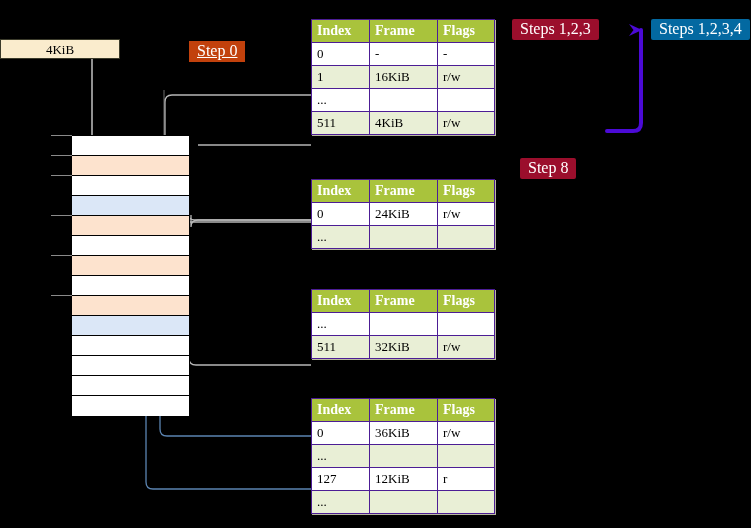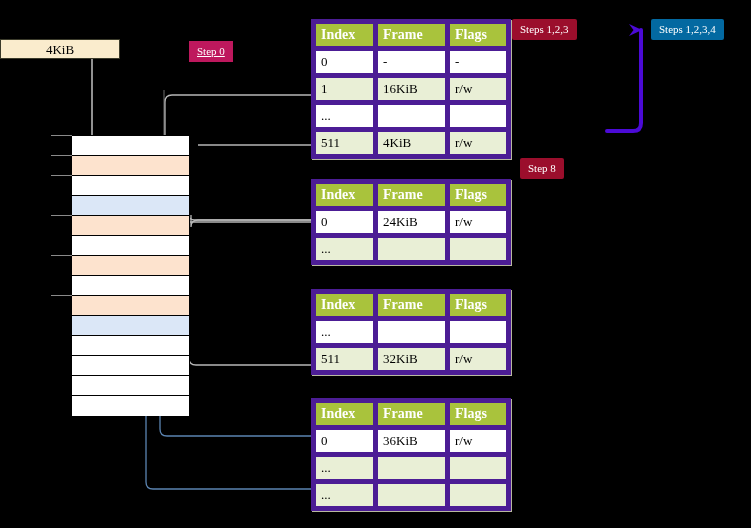--- a/index.html
+++ b/index.html
@@ -15,34 +15,34 @@
   .memrow:last-child{border-bottom:none;}
   .memrow.orange{background:#fde3ce;}
   .memrow.blue{background:#dbe7f7;}
 
   
   .kibbox{position:absolute;left:0px;top:39px;width:120px;height:20px;
           background:#faeccd;border:1px solid #3a3a2a;box-sizing:border-box;
           color:#000;font-size:13px;text-align:center;line-height:19px;}
 
   
-  .badge{position:absolute;color:#fff;font-size:11px;line-height:18px;
+  .badge{position:absolute;color:#fff;font-size:16px;line-height:18px;
          padding:1px 8px 2px 8px;white-space:nowrap;}
-  .badge.red{background:#be185d;border-radius:0;text-decoration:underline;}
+  .badge.red{background:#c2410c;border-radius:0;text-decoration:underline;}
   .badge.dark{background:#9b0e2c;border-radius:2px;}
   .badge.purple{background:#0369a1;border-radius:2px;}
   #step0{left:189px;top:41px;}
   #step4{left:520px;top:158px;}
   #steps123{left:512px;top:19px;}
   #steps1234{left:651px;top:19px;}
 
   
   .ptable{position:absolute;border-collapse:collapse;background:#fff;
           border:1px solid #9aa05a;box-shadow:1px 1px 0 #b9b9a0;}
-  .ptable td,.ptable th{border:5px solid #4c1d95;padding:2px 5px;
+  .ptable td,.ptable th{border:1px solid #4c1d95;padding:2px 5px;
           font-size:13px;color:#000;text-align:left;height:18px;
           font-family:"Liberation Serif", serif;}
   .ptable th{background:#a9c33c;color:#fff;font-weight:bold;font-size:14px;}
   .ptable td.c0{width:47px;}
   .ptable td.c1{width:57px;}
   .ptable td.c2{width:46px;}
   .ptable tr.alt td{background:#e9efd6;}
   .ptable td.hl{background:#ffff9e;}
   #tbl0{left:311px;top:19px;}
   #tbl1{left:311px;top:179px;}
@@ -207,19 +207,24 @@
       <tr>
         <td class="c0">0</td>
         <td class="c1">36KiB</td>
         <td class="c2">r/w</td>
       </tr>
       <tr class="alt">
         <td class="c0">...</td>
         <td class="c1"></td>
         <td class="c2"></td>
       </tr>
+      <tr>
+        <td class="c0">127</td>
+        <td class="c1">12KiB</td>
+        <td class="c2">r</td>
+      </tr>
       <tr class="alt">
         <td class="c0">...</td>
         <td class="c1"></td>
         <td class="c2"></td>
       </tr>
     </tbody>
   </table>
 
 </body></html>

